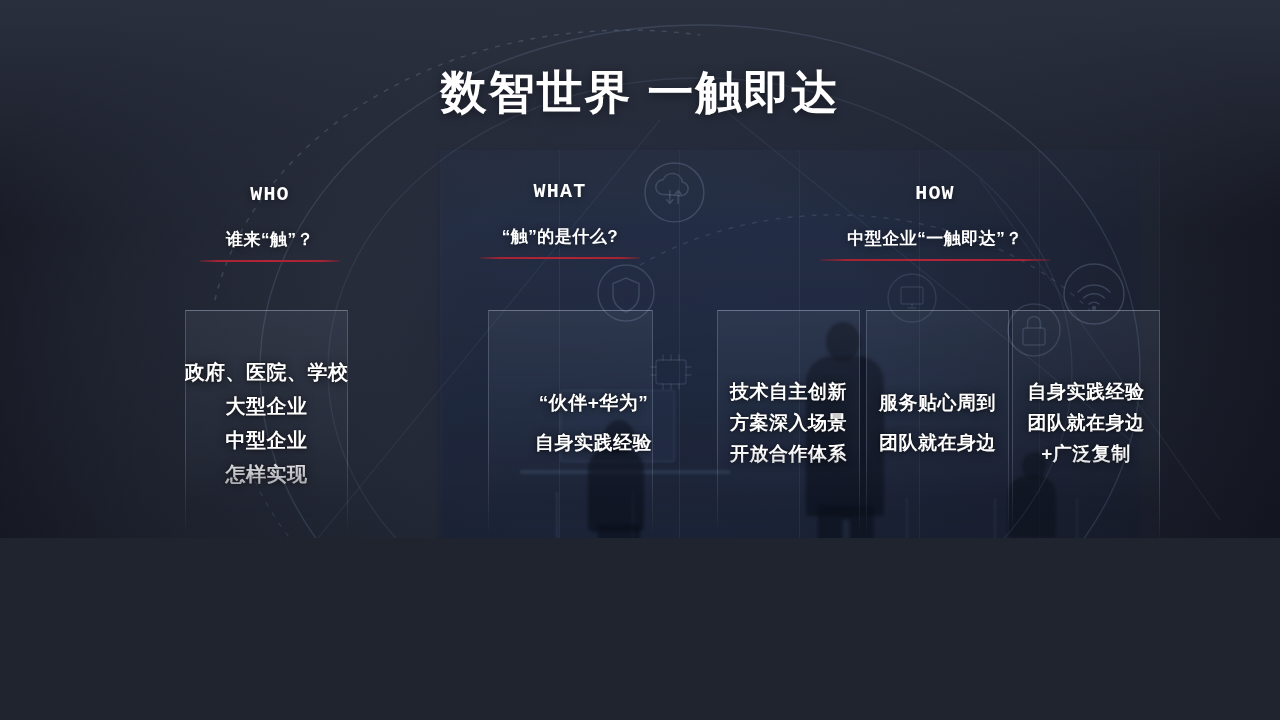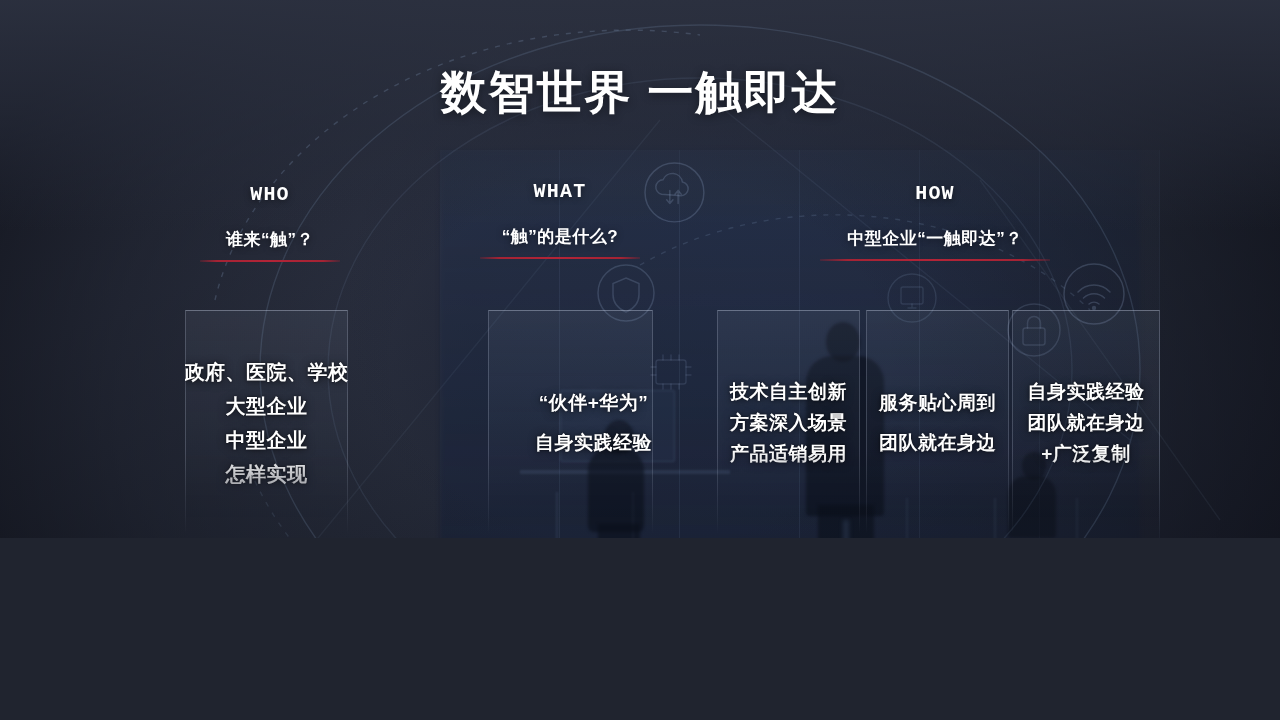--- a/index.html
+++ b/index.html
@@ -317,21 +317,21 @@
   <div class="card" id="card-1">
     <div class="card-lines">
         <div>“伙伴+华为”</div>
         <div>自身实践经验</div>
       </div>
   </div>
   <div class="card" id="card-2">
     <div class="card-lines">
         <div>技术自主创新</div>
         <div>方案深入场景</div>
-        <div>产品适销易用</div>
+        <div>开放合作体系</div>
       </div>
   </div>
   <div class="card" id="card-3">
     <div class="card-lines">
         <div>服务贴心周到</div>
         <div>团队就在身边</div>
       </div>
   </div>
   <div class="card" id="card-4">
     <div class="card-lines">

